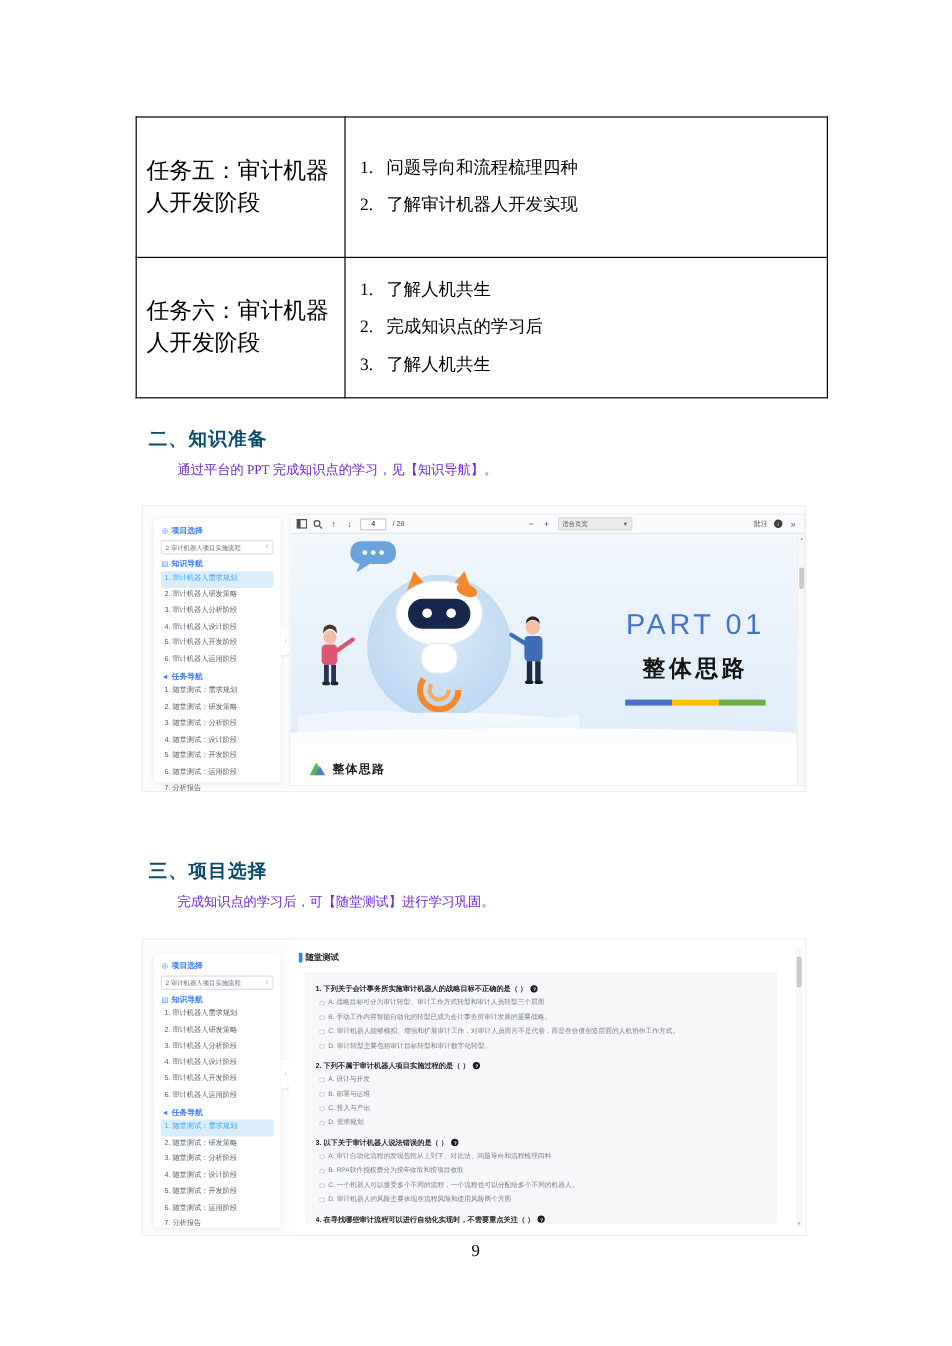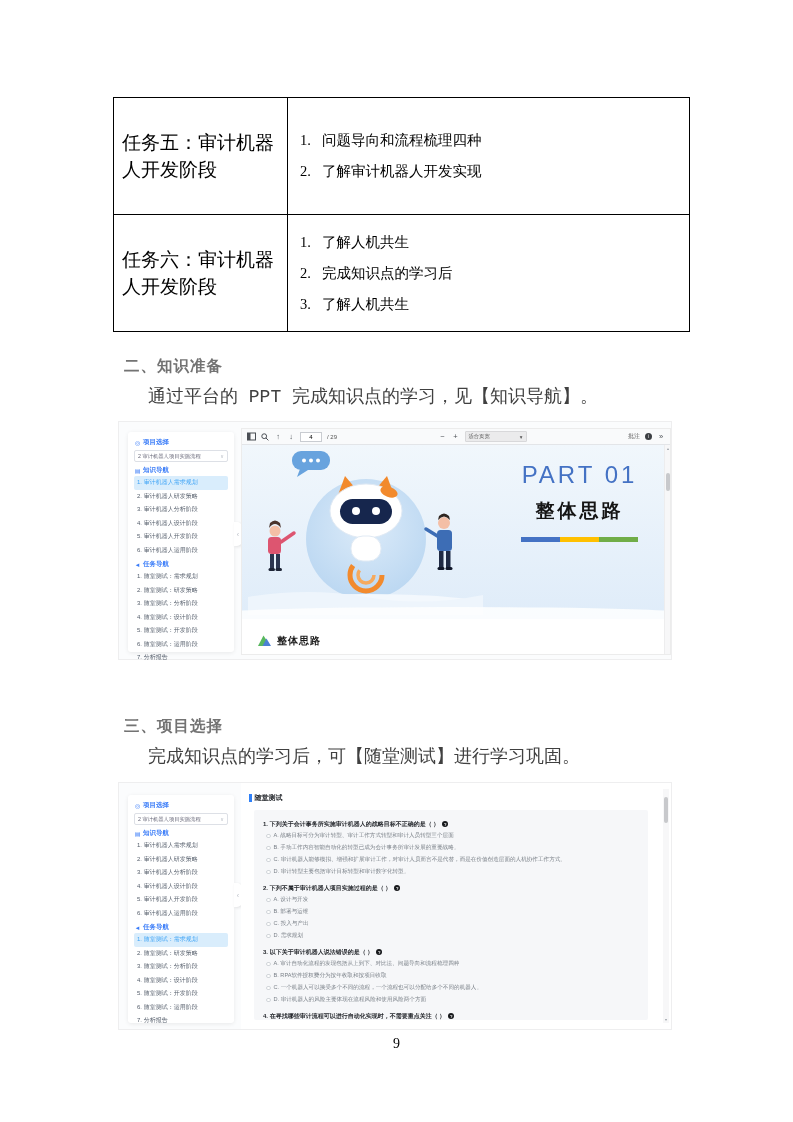--- a/index.html
+++ b/index.html
@@ -11,22 +11,22 @@
   .doc-table { position:absolute; left:113px; top:97px; width:577px; border-collapse:collapse; }
   .doc-table td { border:1px solid #000; vertical-align:middle; }
   .doc-table tr { height:117px; }
   .cell-task { width:174px; padding:0 8px; font-size:19px; line-height:27px; }
   .cell-items { padding:6px 0 6px 12px; }
   .obj-line { display:flex; font-size:14.5px; line-height:31px; }
   .obj-line .num { width:22px; flex:none; }
 
   
   .sec-head { position:absolute; font-family:"Liberation Sans","DejaVu Sans",sans-serif;
-              font-weight:bold; font-size:15.5px; color:#737373; letter-spacing:1px; }
-  .sec-body { position:absolute; font-size:18px; color:#404040;font-family:Liberation Mono, monospace; }
+              font-weight:bold; font-size:15.5px; color:#0c4a6e; letter-spacing:1px; }
+  .sec-body { position:absolute; font-size:11px; color:#6d28d9; }
   .h2 { left:124px; top:356px; } .p2 { left:148px; top:384px; }
   .h3 { left:124px; top:716px; } .p3 { left:148px; top:744px; }
   .pageno { position:absolute; left:0; right:0; top:1036px; text-align:center; font-size:14px; }
 
   
   .shot { position:absolute; left:118px; width:554px; background:#fbfcfd; border:1px solid #eeeeef;
           font-family:"Liberation Sans","DejaVu Sans",sans-serif; }
   .s1 { top:421px; height:239px; }
   .s2 { top:782px; height:248px; }
 
@@ -64,21 +64,21 @@
           font-size:5.3px; color:#555; }
   .annotxt { font-size:6px; color:#555; }
   .infoc { width:7px; height:7px; border-radius:50%; background:#3c3f43; color:#fff; font-size:4.5px;
           display:inline-flex; align-items:center; justify-content:center; }
   .vbody { position:absolute; top:16px; left:0; right:6px; bottom:0; overflow:hidden; background:#fff; }
   .slide1 { position:absolute; left:0; top:0; width:100%; height:174px;
           background:linear-gradient(180deg,#f1f7fc,#dfecf9); overflow:hidden; }
   .wave { position:absolute; bottom:-4px; left:-10%; width:120%; height:16px; background:#fdfefe;
           border-radius:100% 100% 0 0; opacity:.9; }
   .parttxt { position:absolute; left:255px; top:16px; width:165px; text-align:center; }
-  .part { font-size:24px; color:#4472c4; letter-spacing:3px; }
+  .part { font-size:24px; color:#4472c4; letter-spacing:3px;margin-top:46px; }
   .ptitle { font-size:19px; font-weight:bold; color:#141414; margin-top:9px; letter-spacing:3px; }
   .pbar { margin:13px auto 0; width:118px; height:5px; display:flex; }
   .pbar i { flex:1; display:block; }
   .illus { position:absolute; left:6px; top:2px; }
   .slide2 { position:absolute; left:0; top:178px; width:100%; height:46px; background:#fff;
           display:flex; align-items:flex-start; padding:11px 0 0 15px; gap:5px; }
   .s2title { font-size:10px; font-weight:bold; color:#1a1a1a; letter-spacing:1px; }
   .vscroll { position:absolute; right:0; top:16px; bottom:0; width:6px; background:#f7f7f8;
           border-left:1px solid #ededee; }
   .vscroll .arr { position:absolute; left:0; width:6px; text-align:center; font-size:4px; color:#9aa0a6; }

